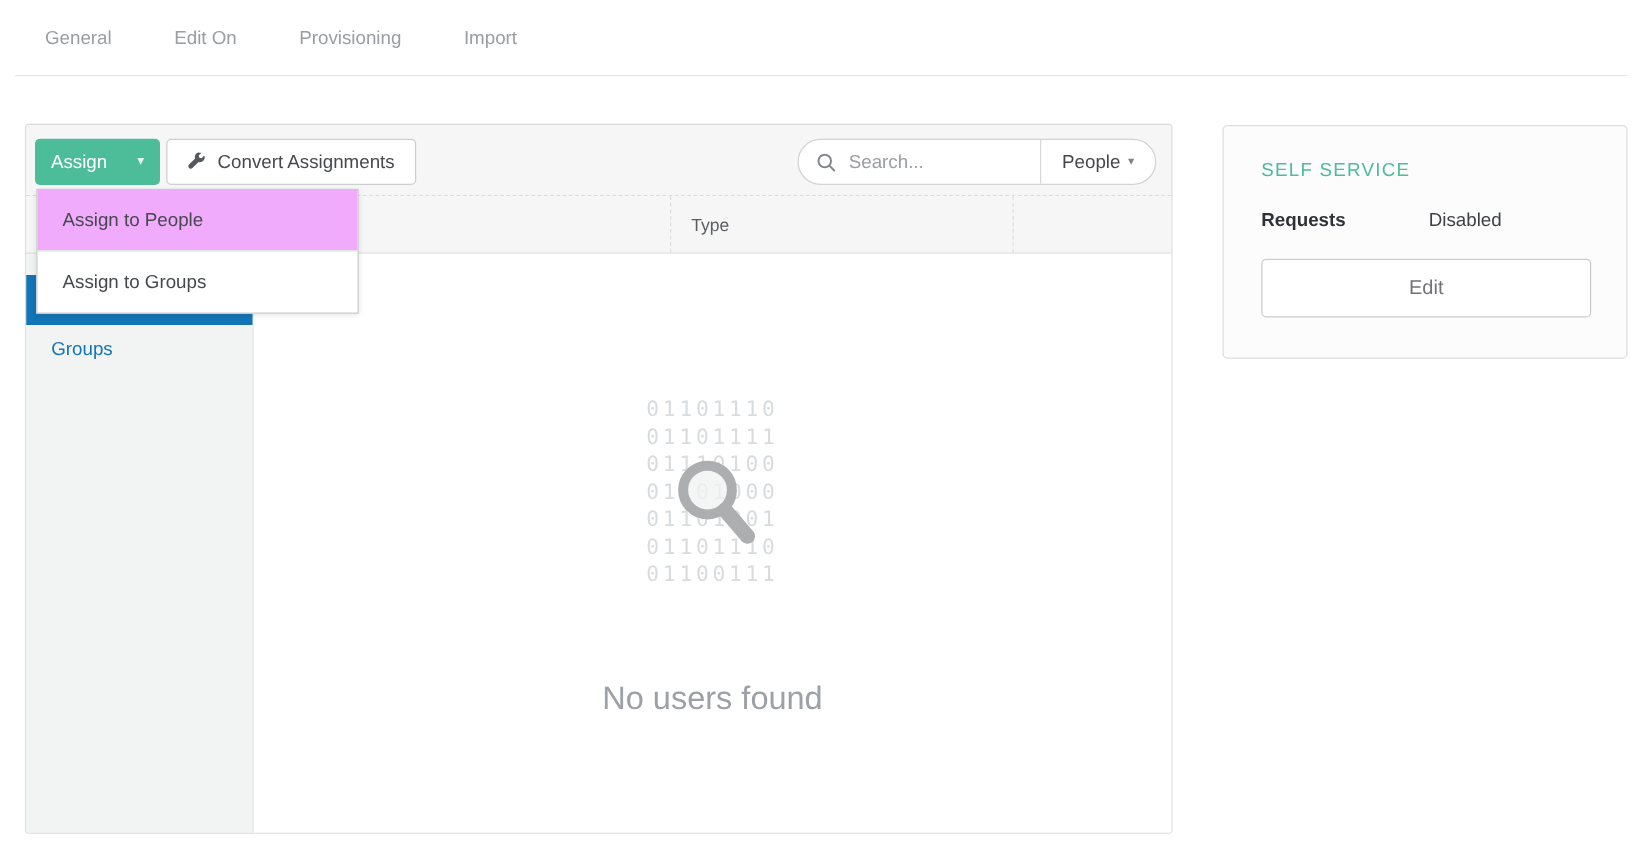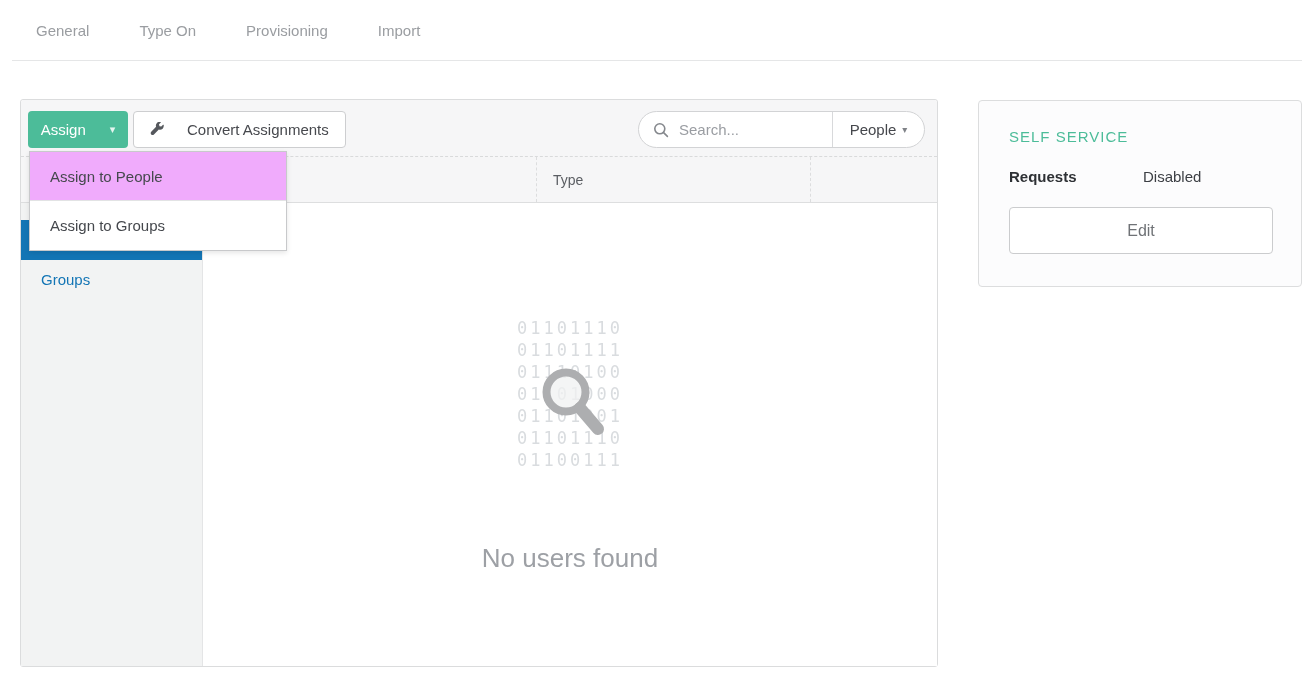--- a/index.html
+++ b/index.html
@@ -26,21 +26,21 @@
   .main-box{position:absolute;left:20px;top:99px;width:918px;height:568px;
             border:1px solid var(--border);border-radius:3px;background:#fff;}
   .toolbar{position:relative;height:57px;background:var(--panel-gray);
            border-bottom:1px dashed #D9DADB;border-radius:3px 3px 0 0;}
   .btn-assign{position:absolute;left:7px;top:11px;width:100px;height:37px;border:none;
               background:var(--green);color:#fff;font-size:15px;border-radius:4px;
               font-family:inherit;display:flex;align-items:center;justify-content:center;gap:24px;cursor:pointer;}
   .btn-assign .caret{font-size:11px;color:rgba(255,255,255,.85);line-height:1;}
   .btn-convert{position:absolute;left:112px;top:11px;height:37px;padding:0 16px;
                background:#fff;border:1px solid #CDCED0;border-radius:4px;color:#47494E;
-               font-size:15px;font-family:inherit;display:flex;align-items:center;gap:22px;cursor:pointer;}
+               font-size:15px;font-family:inherit;display:flex;align-items:center;gap:9px;cursor:pointer;}
   .search-group{position:absolute;left:617px;top:11px;width:287px;height:37px;background:#fff;
                 border:1px solid #D2D3D5;border-radius:19px;display:flex;overflow:hidden;}
   .search-seg{flex:1;display:flex;align-items:center;padding-left:14px;gap:8px;}
   .search-seg input{border:none;outline:none;background:transparent;font-size:15px;
                     color:#45474C;width:140px;font-family:inherit;}
   .search-seg input::placeholder{color:#9A9DA2;}
   .scope-seg{width:92px;border-left:1px solid #D8D9DB;display:flex;align-items:center;
              justify-content:center;gap:6px;font-size:15px;color:#45474C;cursor:pointer;}
   .scope-seg .caret{font-size:10px;color:#7F8287;line-height:1;}
 
@@ -85,21 +85,21 @@
            font-family:inherit;cursor:pointer;}
 </style>
 </head>
 <body>
 
 <div id="app">
 
   <div class="tabbar">
     <div class="tab-row">
       <div class="tab">General</div>
-      <div class="tab">Type On</div>
+      <div class="tab">Edit On</div>
       <div class="tab">Provisioning</div>
       <div class="tab">Import</div>
     </div>
     <div class="tab-baseline"></div>
   </div>
 
   <div class="main-box">
 
     <div class="toolbar">
       <button class="btn-assign">

